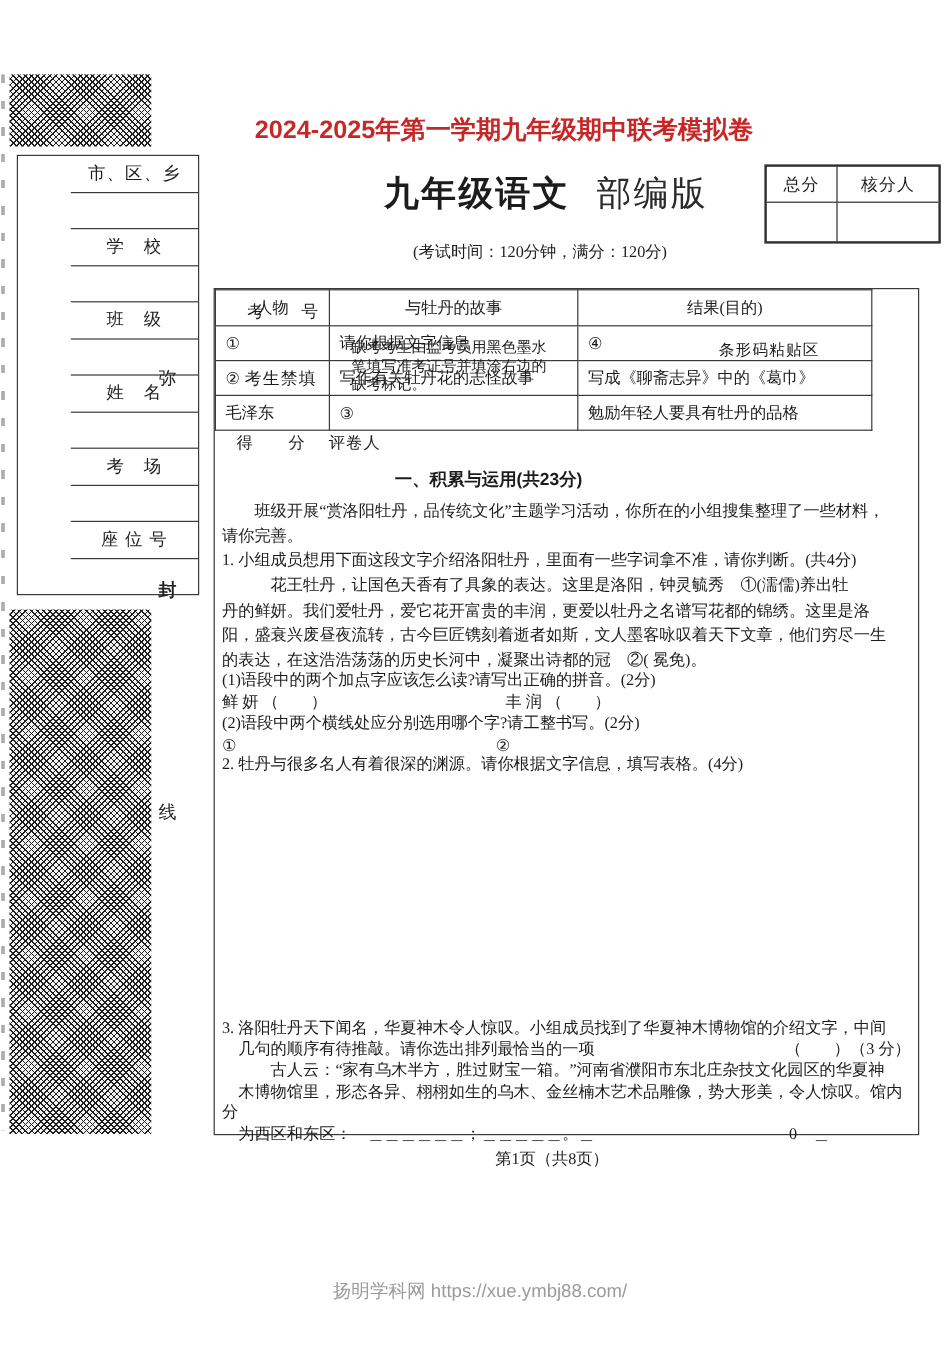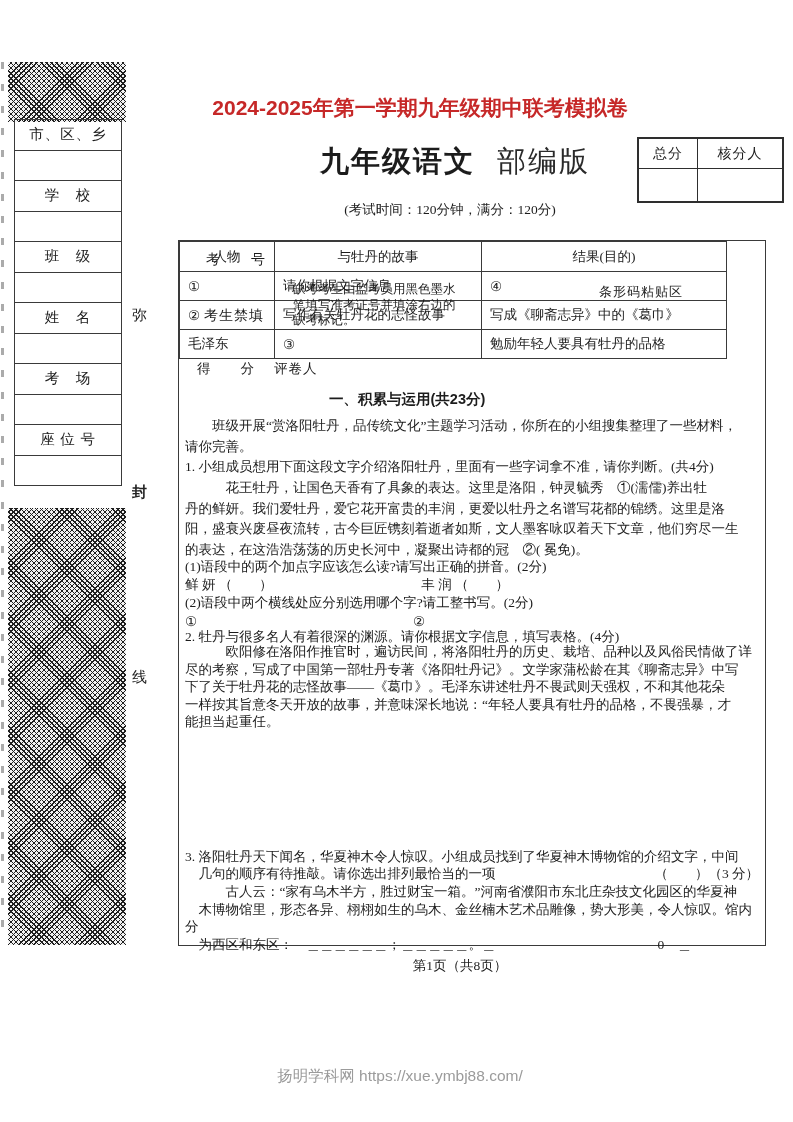--- a/index.html
+++ b/index.html
@@ -12,21 +12,21 @@
   .hatch{
     background-image:
       repeating-linear-gradient(45deg,#1f1f1f 0,#1f1f1f 1px,transparent 1px,transparent 3.6px),
       repeating-linear-gradient(-45deg,#1f1f1f 0,#1f1f1f 1px,transparent 1px,transparent 3.6px);
     background-color:#f2f2f2;
   }
   .hatch-top{left:8px;top:62px;width:118px;height:60px;}
   .hatch-bottom{left:8px;top:508px;width:118px;height:437px;}
   .scan-edge{left:1px;top:62px;width:3px;height:880px;
     background:repeating-linear-gradient(#666 0 7px,transparent 7px 22px);opacity:.55;}
-  .seal-table{left:14px;top:119px;width:106px;border:1px solid #3a3a3a;}
+  .seal-table{left:14px;top:129px;width:106px;border:1px solid #3a3a3a;padding-left:44px;}
   .seal-row{height:29.5px;border-bottom:1px solid #3a3a3a;display:flex;align-items:center;justify-content:center;
     font-size:14.5px;letter-spacing:1px;}
   .seal-row:last-child{border-bottom:none;}
   .seal-char{left:132px;font-size:15px;color:#222;}
   .seal-char.b{font-weight:bold;}
   
   .series-title{left:170px;top:94px;width:500px;text-align:center;
     font-family:"Liberation Sans",sans-serif;font-weight:bold;font-size:21px;color:#c62828;}
   .exam-title{left:205px;top:142px;width:500px;text-align:center;font-size:29px;white-space:nowrap;}
   .exam-title .t1{font-weight:bold;letter-spacing:2px;}
@@ -121,25 +121,20 @@
     <div class="tblock lh20" style="top:237px;">　　　花王牡丹，让国色天香有了具象的表达。这里是洛阳，钟灵毓秀　①(濡儒)养出牡
 丹的鲜妍。我们爱牡丹，爱它花开富贵的丰润，更爱以牡丹之名谱写花都的锦绣。这里是洛
 阳，盛衰兴废昼夜流转，古今巨匠镌刻着逝者如斯，文人墨客咏叹着天下文章，他们穷尽一生
 的表达，在这浩浩荡荡的历史长河中，凝聚出诗都的冠　②( 冕免)。</div>
     <div class="tblock lh20" style="top:316px;">(1)语段中的两个加点字应该怎么读?请写出正确的拼音。(2分)</div>
     <div class="tblock lh20" style="top:334px;">鲜 妍 （　　）　　　　　　　　　　　丰 润 （　　）</div>
     <div class="tblock lh20" style="top:352px;">(2)语段中两个横线处应分别选用哪个字?请工整书写。(2分)</div>
     <div class="tblock lh20" style="top:371px;">①　　　　　　　　　　　　　　　　②</div>
 
     <div class="tblock lh20" style="top:386px;">2. 牡丹与很多名人有着很深的渊源。请你根据文字信息，填写表格。(4分)</div>
-    <div class="tblock lh18" style="top:402px;">　　　欧阳修在洛阳作推官时，遍访民间，将洛阳牡丹的历史、栽培、品种以及风俗民情做了详
-尽的考察，写成了中国第一部牡丹专著《洛阳牡丹记》。文学家蒲松龄在其《聊斋志异》中写
-下了关于牡丹花的志怪故事——《葛巾》。毛泽东讲述牡丹不畏武则天强权，不和其他花朵
-一样按其旨意冬天开放的故事，并意味深长地说：“年轻人要具有牡丹的品格，不畏强暴，才
-能担当起重任。</div>
 
     <table class="qtable">
       <tbody>
         <tr>
           <th class="c1">人物</th>
           <th class="c2">与牡丹的故事</th>
           <th>结果(目的)</th>
         </tr>
         <tr>
           <td>①</td>

